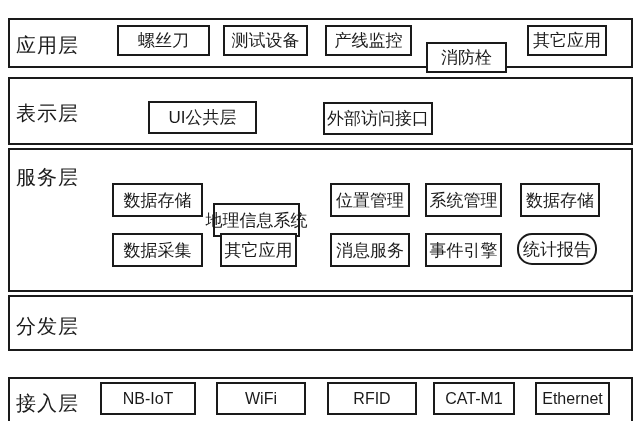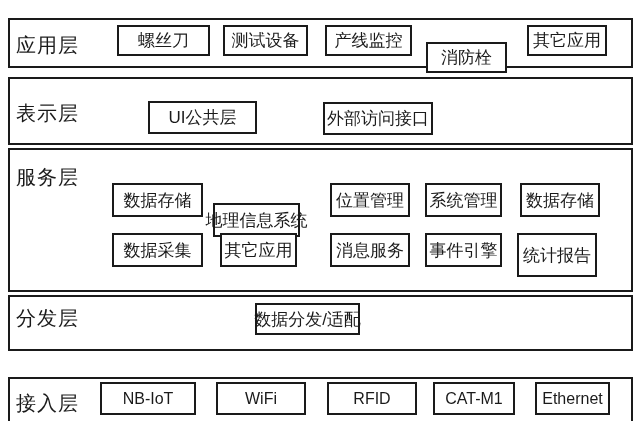--- a/index.html
+++ b/index.html
@@ -68,26 +68,25 @@
     <div class="node" style="left:102px;top:33px;width:91px;height:34px;">数据存储</div>
     <div class="node" style="left:203px;top:33px;width:87px;height:34px;margin-top:20px;">地理信息系统</div>
     <div class="node" style="left:320px;top:33px;width:80px;height:34px;">位置管理</div>
     <div class="node" style="left:415px;top:33px;width:77px;height:34px;">系统管理</div>
     <div class="node" style="left:510px;top:33px;width:80px;height:34px;">数据存储</div>
 
     <div class="node" style="left:102px;top:83px;width:91px;height:34px;">数据采集</div>
     <div class="node" style="left:210px;top:83px;width:77px;height:34px;">其它应用</div>
     <div class="node" style="left:320px;top:83px;width:80px;height:34px;">消息服务</div>
     <div class="node" style="left:415px;top:83px;width:77px;height:34px;">事件引擎</div>
-    <div class="node" style="left:507px;top:83px;width:80px;height:44px;">统计报告</div>
+    <div class="node" style="left:507px;top:83px;width:80px;height:32px;border-radius:15px;">统计报告</div>
   </section>
 
   <section class="band" style="top:295px;height:56px;">
-    <span class="layer-label" style="top:8px;">分发层</span>
-    <div class="node" style="left:245px;top:6px;width:105px;height:32px;">数据分发/适配</div>
+    <span class="layer-label" style="top:16px;">分发层</span>
   </section>
 
   <section class="band" style="top:362px;height:48px;margin-top:15px;">
     <span class="layer-label" style="top:11px;">接入层</span>
     <div class="node en" style="left:90px;top:3px;width:96px;height:33px;">NB-IoT</div>
     <div class="node en" style="left:206px;top:3px;width:90px;height:33px;">WiFi</div>
     <div class="node en" style="left:317px;top:3px;width:90px;height:33px;">RFID</div>
     <div class="node en" style="left:423px;top:3px;width:82px;height:33px;">CAT-M1</div>
     <div class="node en" style="left:525px;top:3px;width:75px;height:33px;">Ethernet</div>
   </section>

